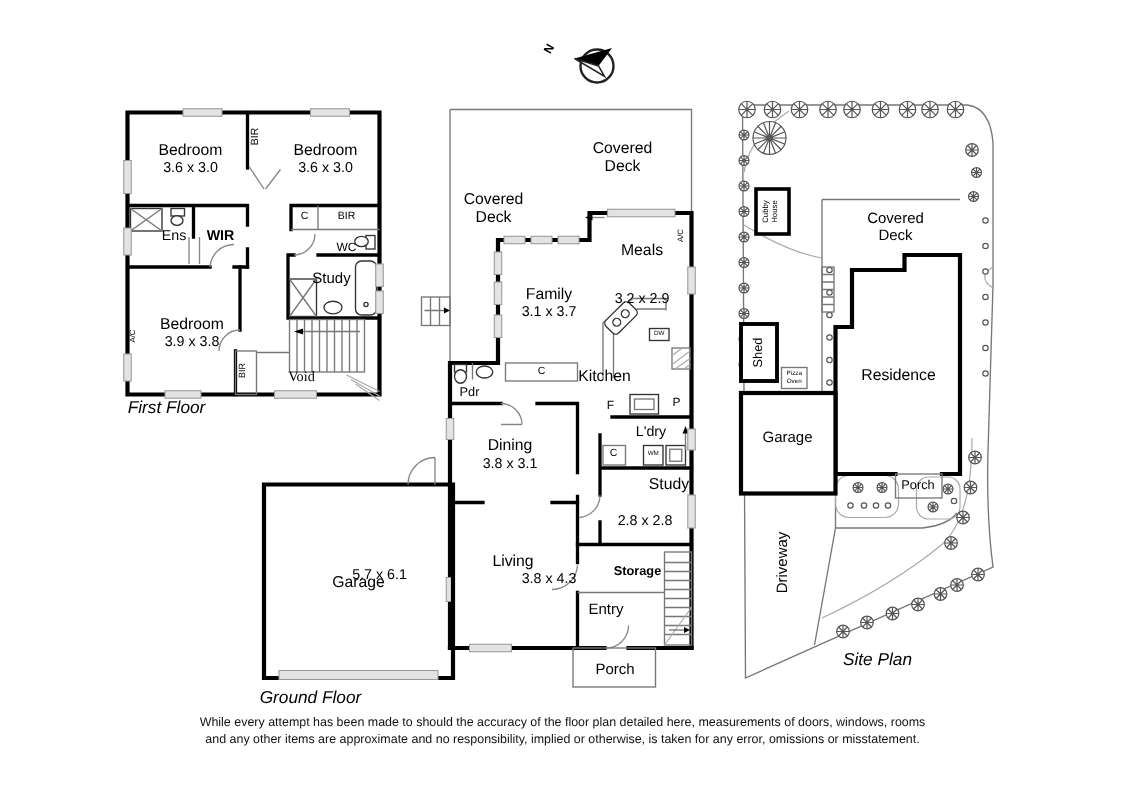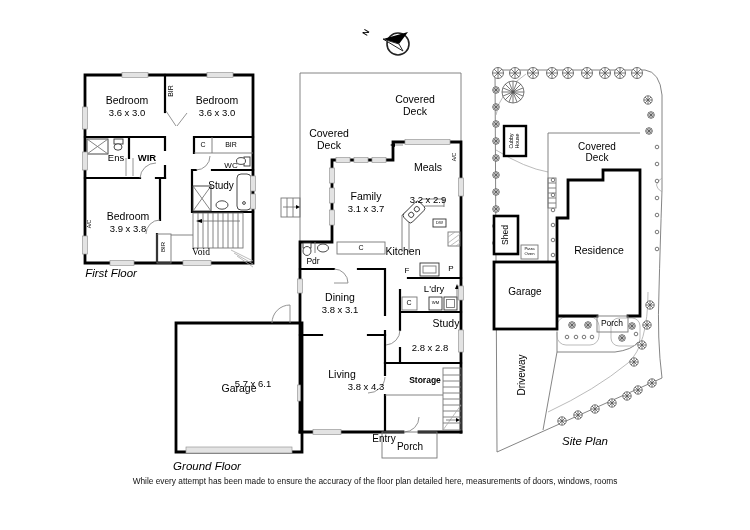--- a/index.html
+++ b/index.html
@@ -352,31 +352,32 @@
 <div class="lbl s9" style="left:434px;top:289px;">L'dry</div>
 <div class="lbl s7" style="left:409px;top:303px;">C</div>
 <div class="lbl s4" style="left:435.5px;top:303px;">WM</div>
 <div class="lbl s11" style="left:340px;top:298px;">Dining</div>
 <div class="lbl s9" style="left:340px;top:310px;">3.8 x 3.1</div>
 <div class="lbl s11" style="left:430px;top:324px;margin-left:16px;">Study</div>
 <div class="lbl s9" style="left:430px;top:348px;">2.8 x 2.8</div>
 <div class="lbl s11" style="left:342px;top:375px;">Living</div>
 <div class="lbl s9" style="left:342px;top:387px;margin-left:24px;">3.8 x 4.3</div>
 <div class="lbl s85" style="left:425px;top:381px;font-weight:bold;">Storage</div>
-<div class="lbl s10" style="left:384px;top:407px;margin-top:32px;">Entry</div>
+<div class="lbl s10" style="left:404px;top:407px;">Entry</div>
 <div class="lbl s10" style="left:410px;top:447px;">Porch</div>
 <div class="lbl s11" style="left:239px;top:389px;">Garage</div>
 <div class="lbl s9" style="left:239px;top:384px;margin-left:14px;">5.7 x 6.1</div>
 <div class="lbl s12" style="left:207px;top:466px;">Ground Floor</div>
 
 <div class="lbl s5 wrap" style="left:515px;top:141px;width:30px;transform:translate(-50%,-50%) rotate(-90deg);">Cubby House</div>
 <div class="lbl s10 wrap" style="left:597px;top:152px;width:52px;">Covered Deck</div>
 <div class="lbl s11" style="left:599px;top:251px;">Residence</div>
 <div class="lbl s85 rot" style="left:506px;top:235px;">Shed</div>
 <div class="lbl s4 wrap" style="left:529.5px;top:252px;width:18px;">Pizza Oven</div>
 <div class="lbl s10" style="left:525px;top:292px;">Garage</div>
 <div class="lbl s85" style="left:612px;top:324px;">Porch</div>
 <div class="lbl s10 rot" style="left:522px;top:375px;">Driveway</div>
 <div class="lbl s12" style="left:585px;top:441px;">Site Plan</div>
 
-<div class="disc" style="top:476px;">While every attempt has been made to ensure the accuracy of the floor plan detailed here, measurements of doors, windows, rooms</div>
+<div class="disc" style="top:476px;">While every attempt has been made to should the accuracy of the floor plan detailed here, measurements of doors, windows, rooms</div>
+<div class="disc" style="top:487px;">and any other items are approximate and no responsibility, implied or otherwise, is taken for any error, omissions or misstatement.</div>
 
 </div>
 
 </body></html>

